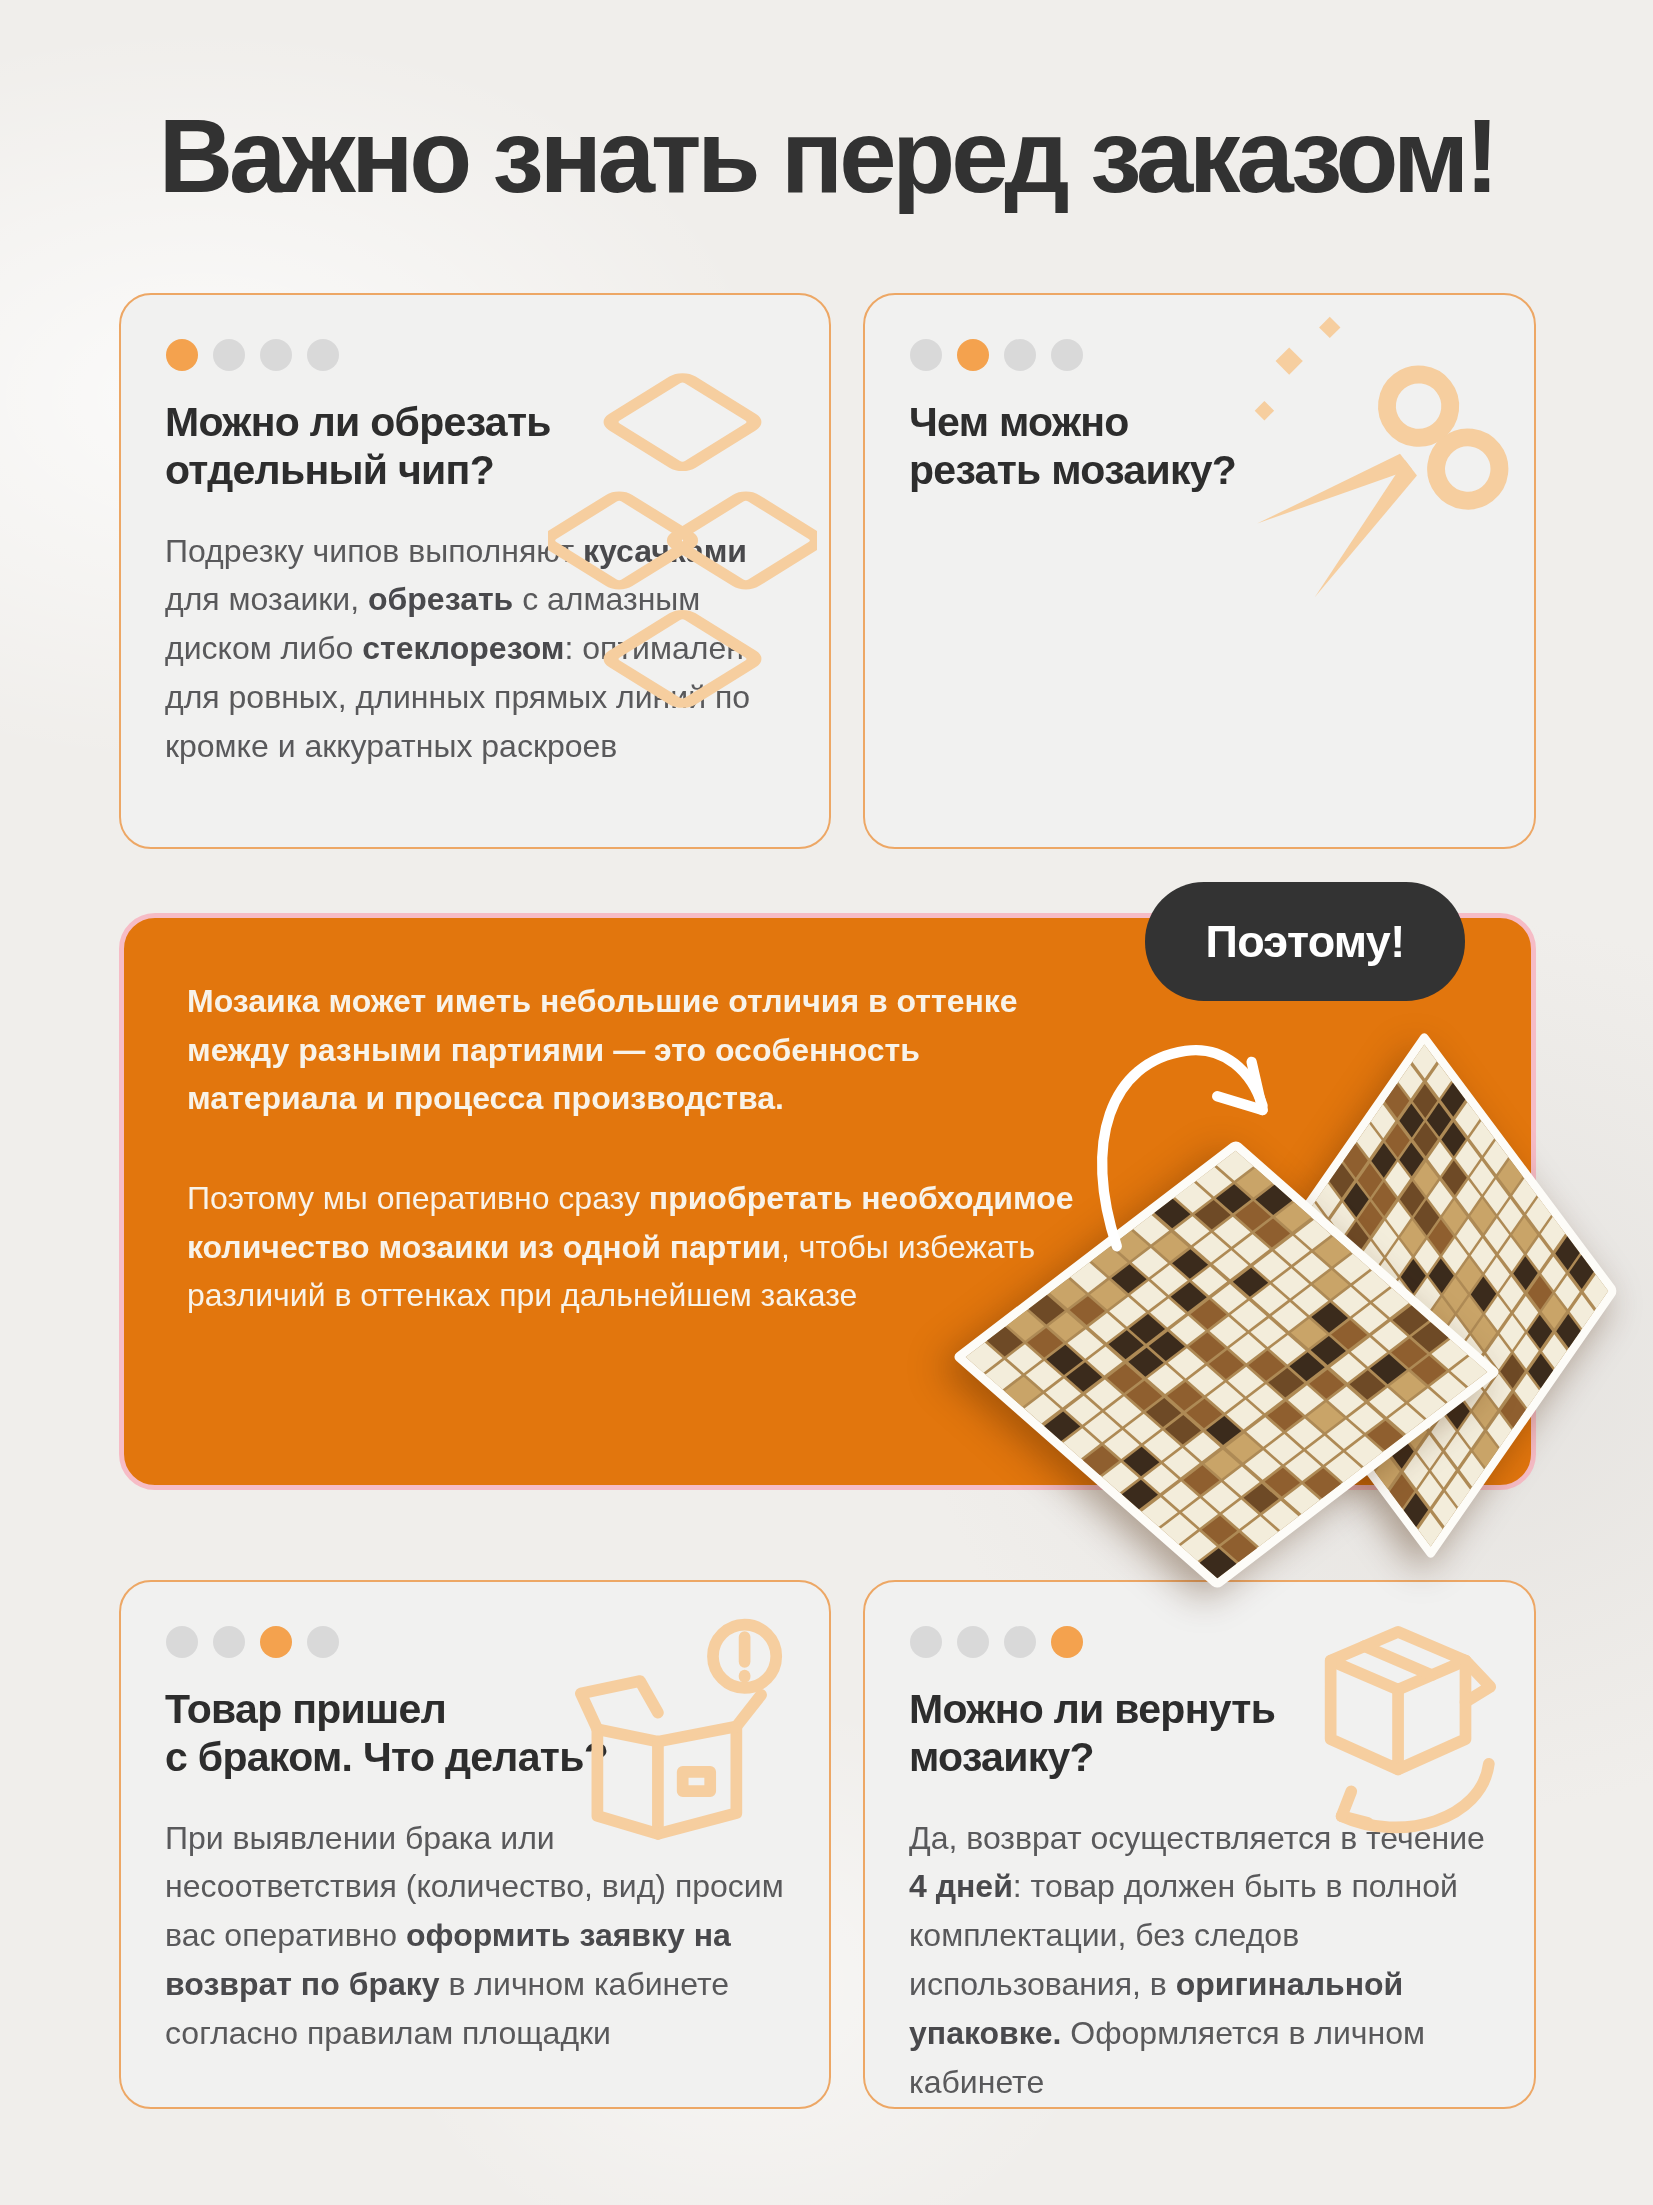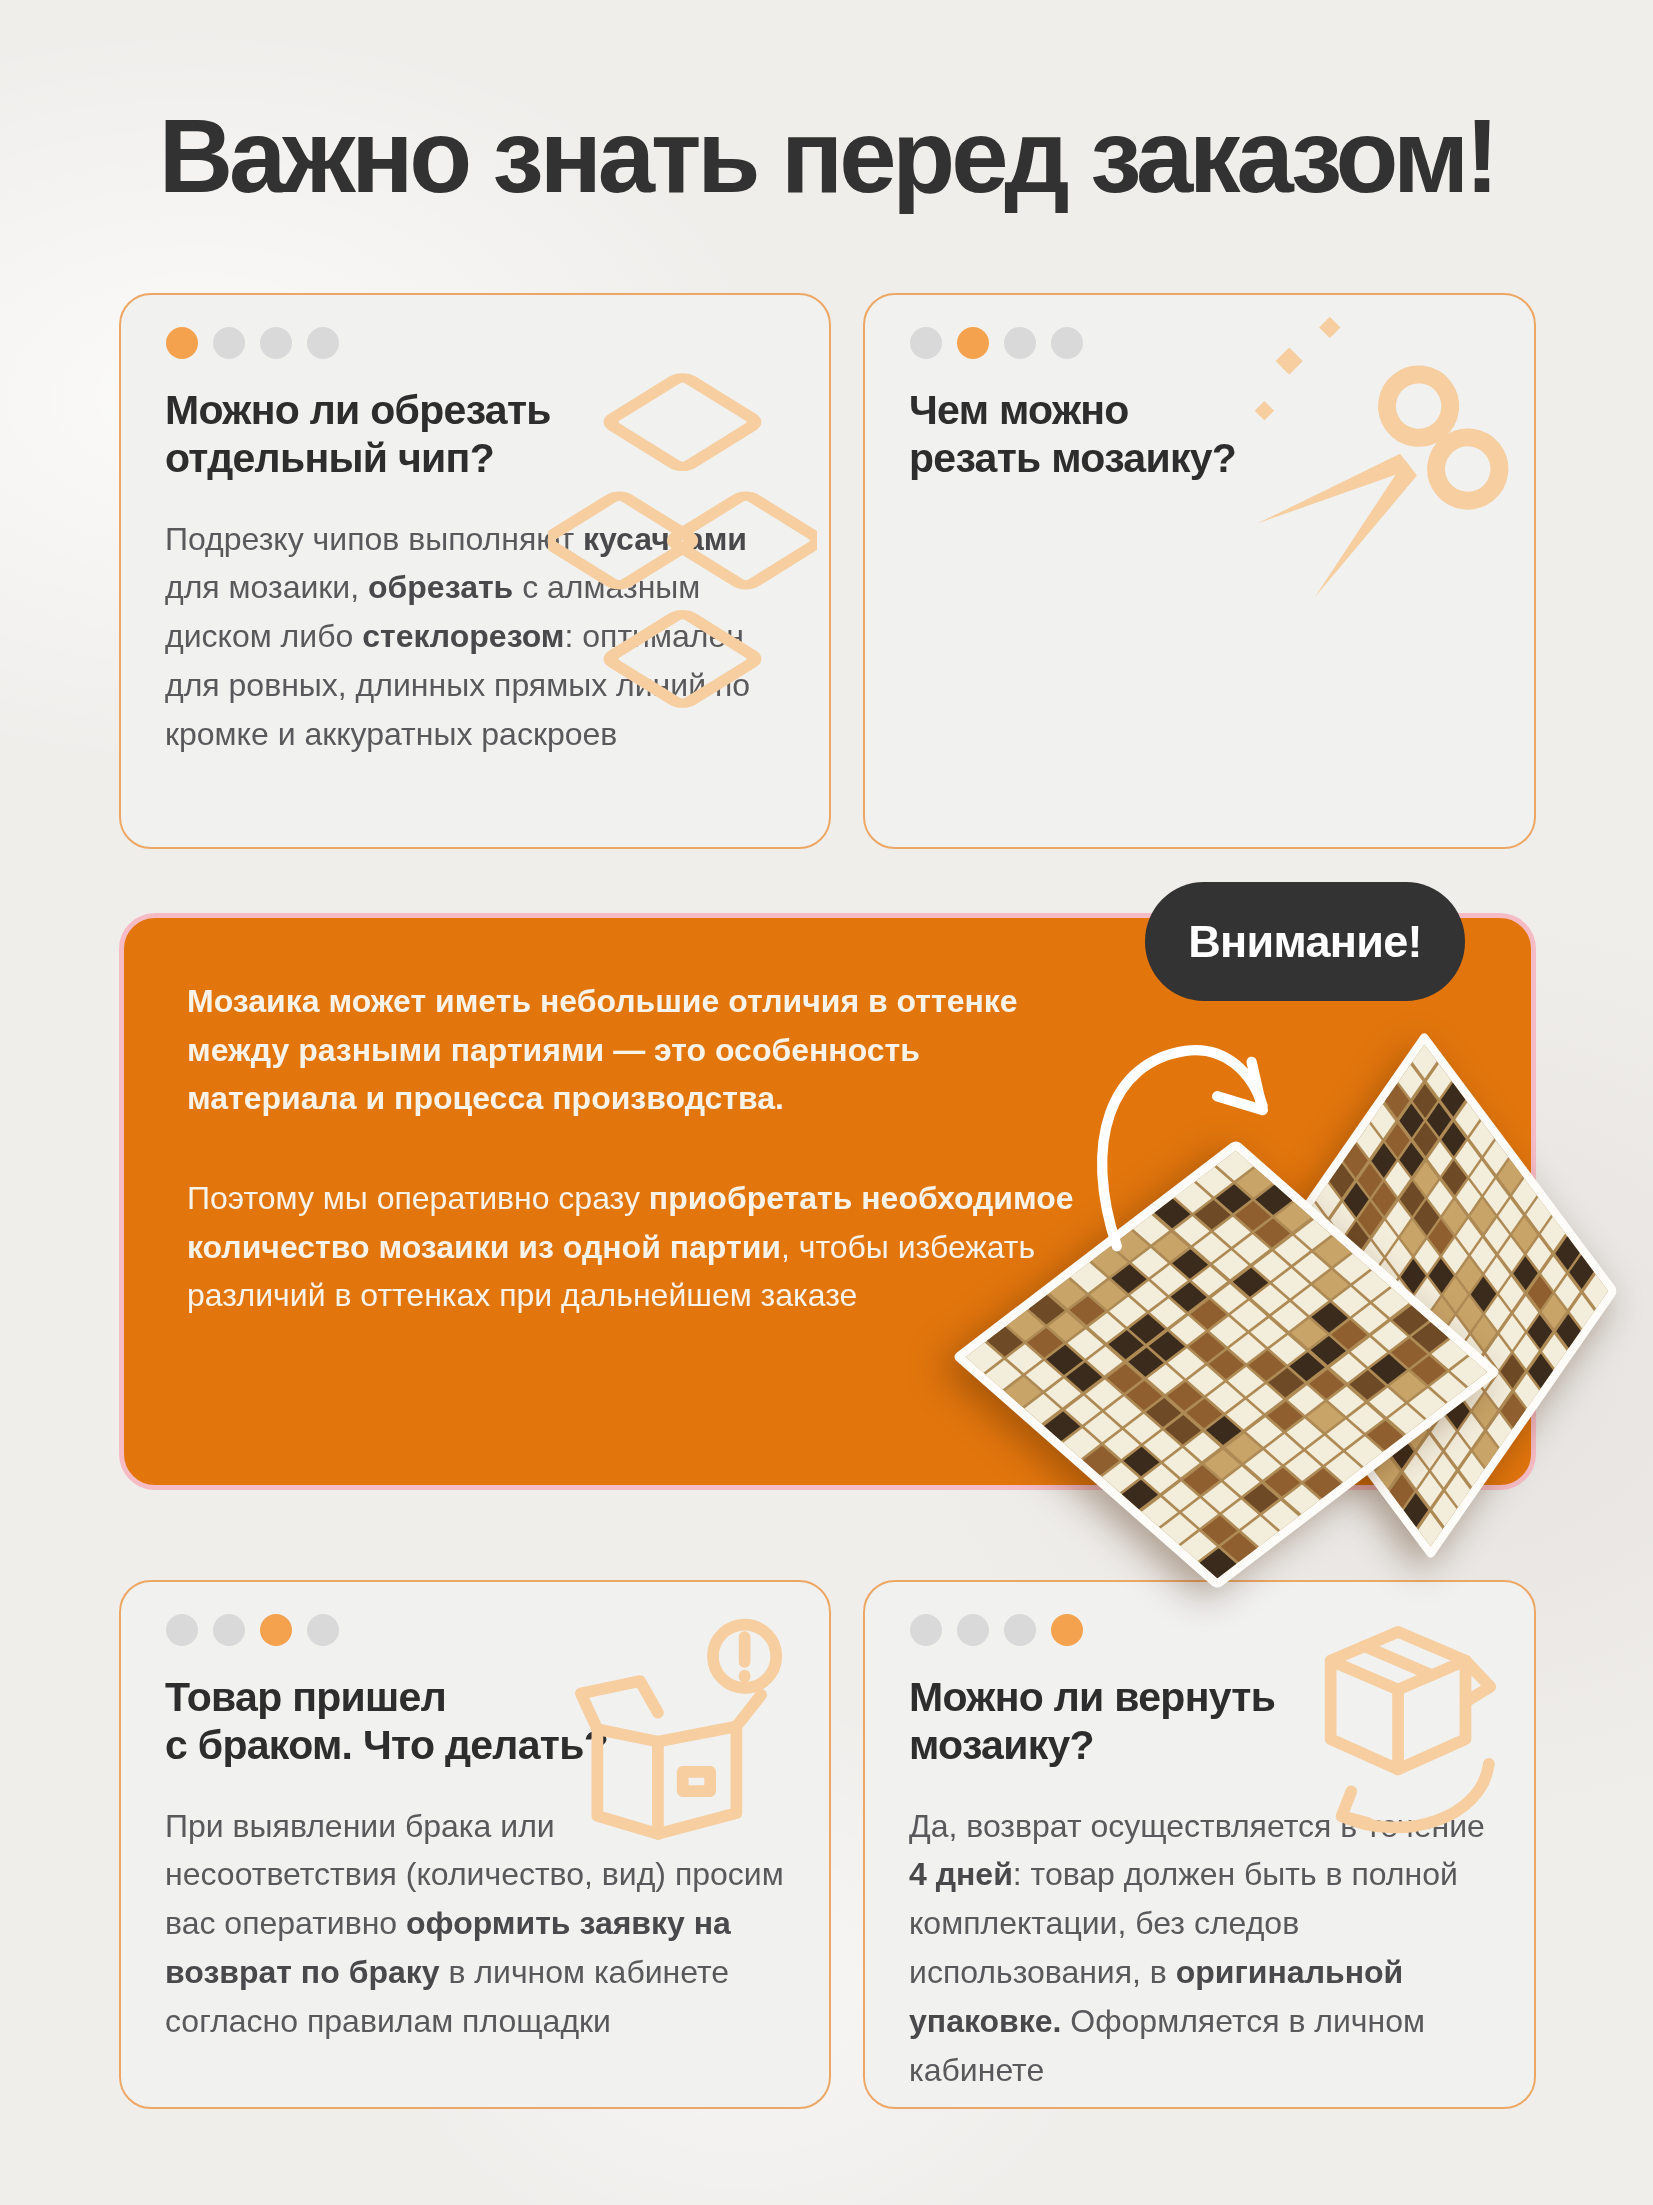--- a/index.html
+++ b/index.html
@@ -7,21 +7,21 @@
   #page{position:relative;width:1654px;height:2205px;overflow:hidden;
     background:
       radial-gradient(965px 620px at 12% 18%, rgba(255,255,255,.75), transparent 60%),
       radial-gradient(827px 689px at 88% 62%, rgba(215,212,208,.45), transparent 65%),
       radial-gradient(620px 482px at 45% 90%, rgba(255,255,255,.5), transparent 60%),
       #F0EEEB;
   }
   .title{position:absolute;left:83px;right:83px;top:103px;text-align:center;
     font-weight:bold;font-size:103px;line-height:1.04;letter-spacing:-4.1px;color:#323232;margin:0}
   .card{position:absolute;box-sizing:border-box;background:var(--card-bg);
-    border:2.8px solid var(--card-border);border-radius:32px;padding:32px 41px 0 44px}
+    border:2.8px solid var(--card-border);border-radius:32px;padding:44px 41px 0 44px}
   .dots{display:flex;gap:15px;margin:0 0 27.6px 1.4px}
   .dot{width:32px;height:32px;border-radius:50%;background:var(--dot-inactive);display:inline-block}
   .dot.active{background:var(--accent-orange)}
   .card h2{margin:0 0 32px 0;font-size:41px;line-height:1.17;letter-spacing:-0.7px;color:var(--heading-text)}
   .card h2 span{display:block}
   .body{margin:0;font-size:32px;line-height:1.53;color:var(--body-text);max-width:627px}
   .body b{color:#49494C}
   .icon{position:absolute;pointer-events:none}
   .icon svg{display:block}
   
@@ -103,21 +103,21 @@
         </g>
       </svg>
     </div>
   </section>
 
   <section class="banner">
     <p><b>Мозаика может иметь небольшие отличия в оттенке между разными партиями — это особенность материала и процесса производства.</b></p>
     <p><span>Поэтому мы оперативно сразу </span><b>приобретать необходимое количество мозаики из одной партии</b><span>, чтобы избежать различий в оттенках при дальнейшем заказе</span></p>
   </section>
 
-  <div class="badge">Внимание!</div>
+  <div class="badge">Поэтому!</div>
 
   <div class="sheetWrap" id="sheet-right">
     <div class="sheet">
         <div class="grid">
           <i style="background: rgb(243, 237, 219);"></i>
           <i style="background: rgb(243, 237, 219);"></i>
           <i style="background: rgb(59, 43, 28);"></i>
           <i style="background: rgb(243, 237, 219);"></i>
           <i style="background: rgb(243, 237, 219);"></i>
           <i style="background: rgb(243, 237, 219);"></i>

